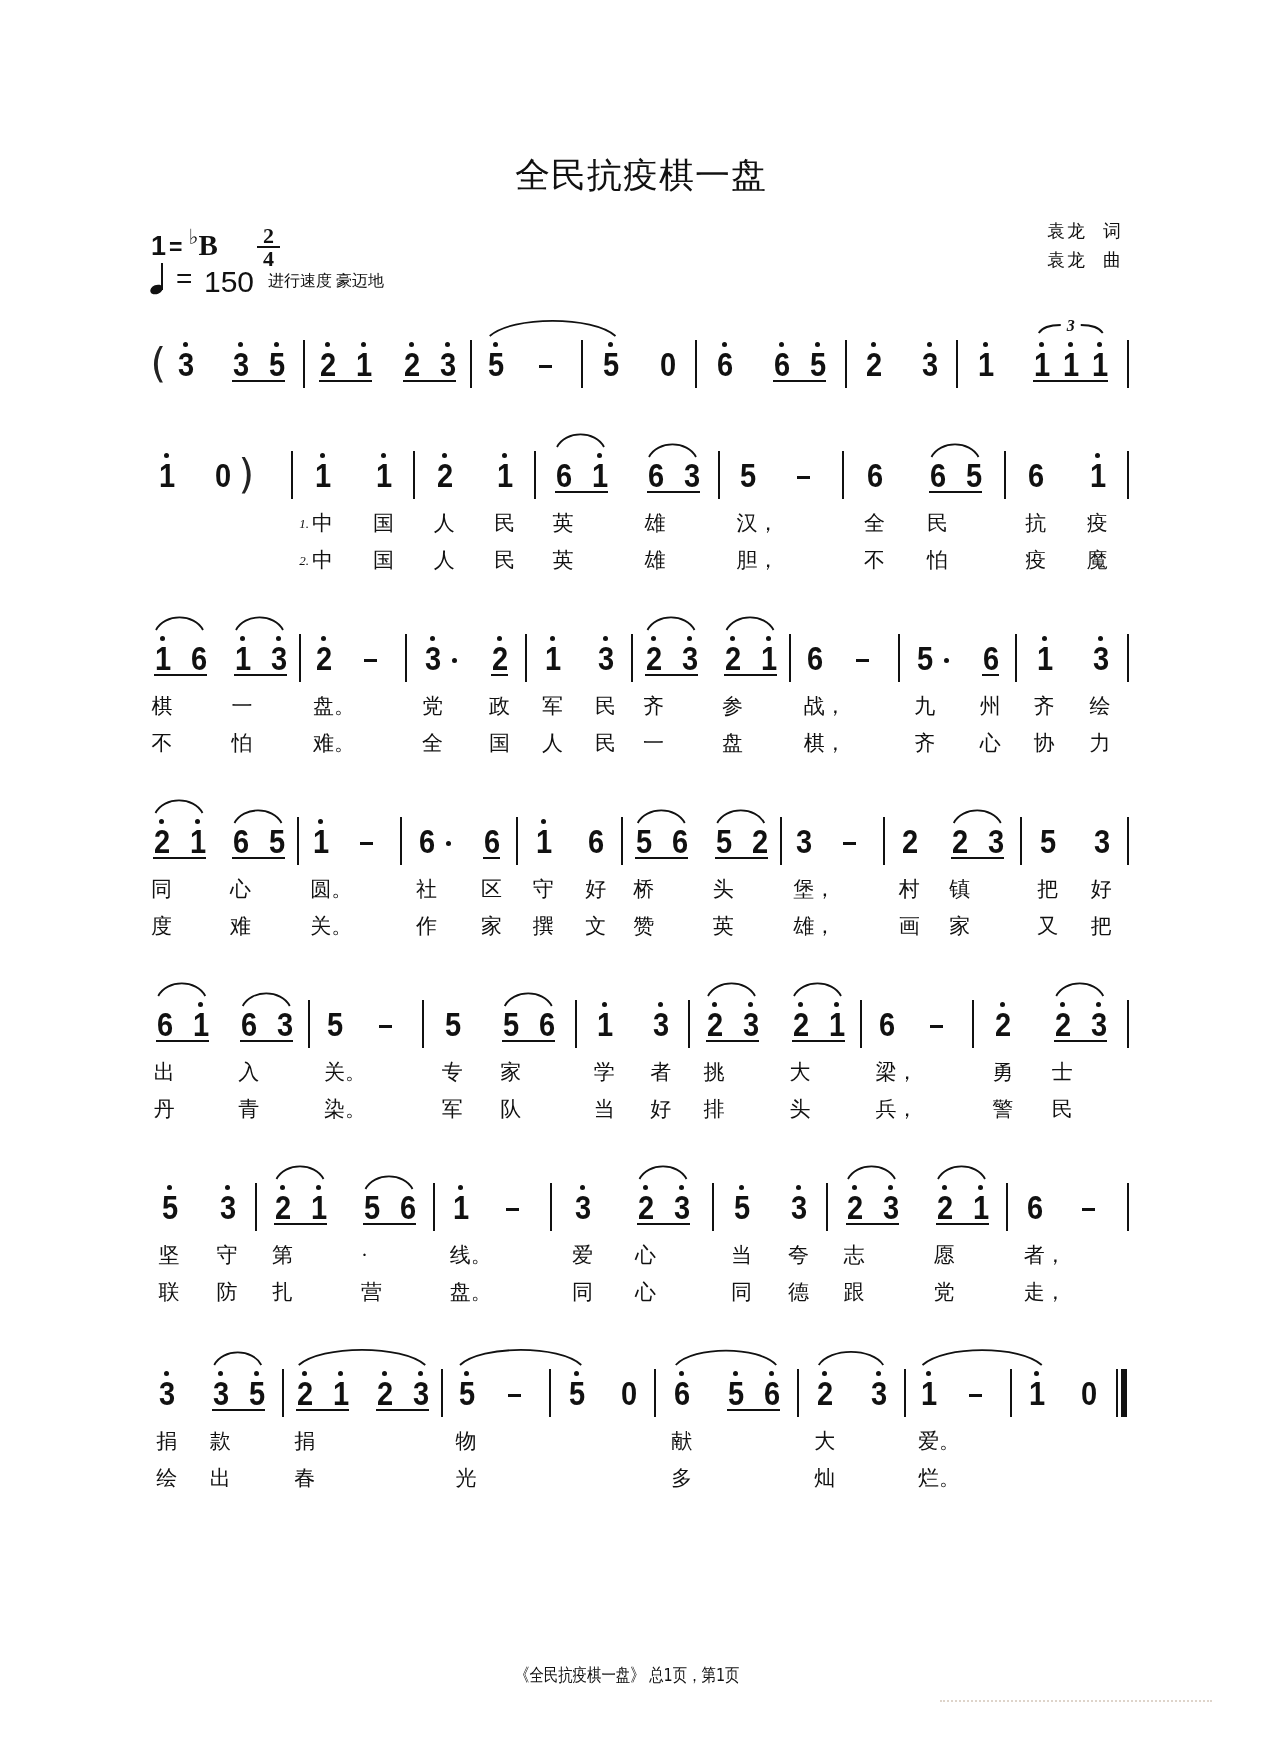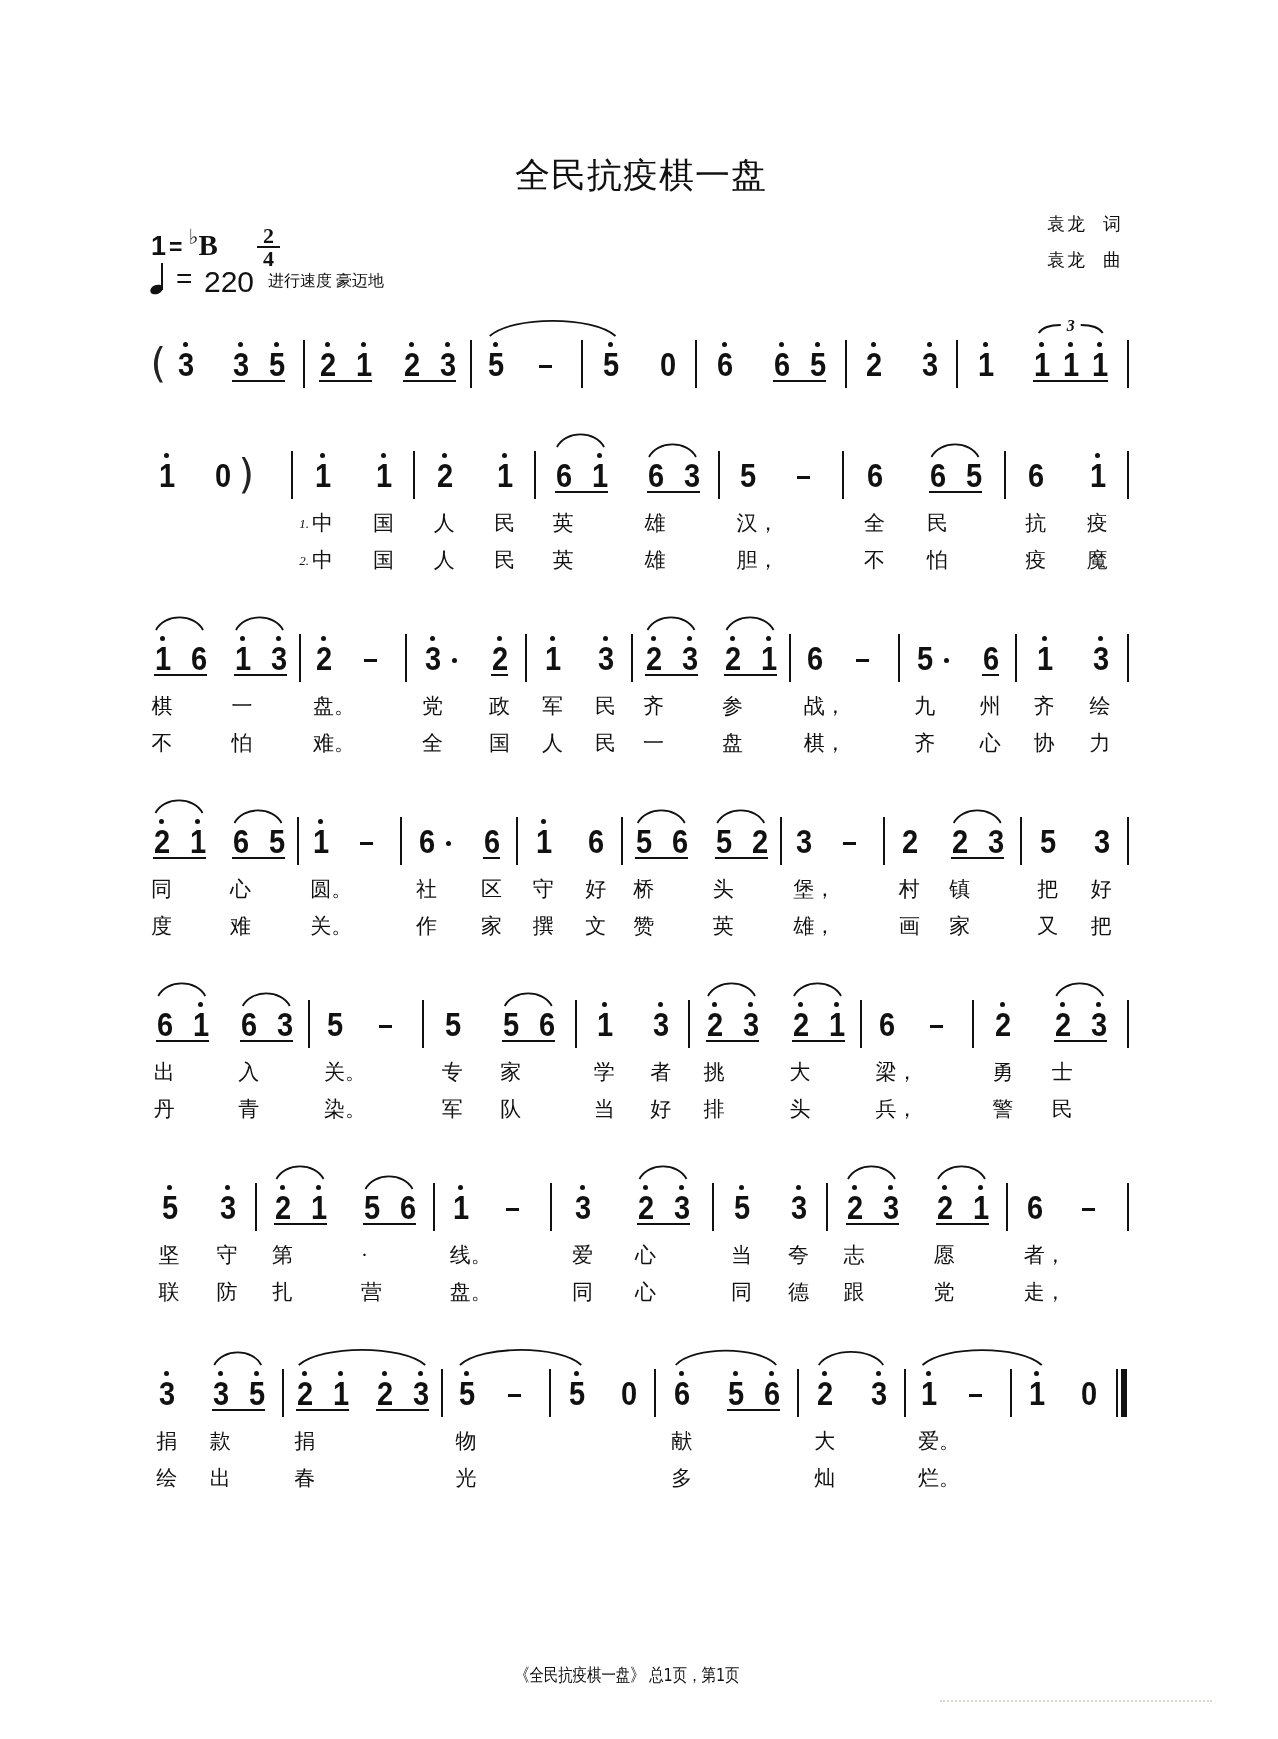--- a/index.html
+++ b/index.html
@@ -47,42 +47,42 @@
 
   .footer { position:absolute; left:515px; top:1664px; font:18px/22px "DejaVu Sans", sans-serif; white-space:nowrap; transform:scaleX(0.8); transform-origin:left top; }
   .watermark { position:absolute; left:940px; top:1700px; width:272px; height:0; border-top:2px dotted #c9b9a8; opacity:0.6; }
 </style>
 </head>
 <body>
 
 <div id="page">
   <div class="title">全民抗疫棋一盘</div>
 
-  <div class="credit" style="top:213px;text-align:center;">
+  <div class="credit" style="top:220px;text-align:center;">
     <span class="cr-name">袁龙</span><span class="cr-role">词</span>
   </div>
   <div class="credit" style="top:249px;">
     <span class="cr-name">袁龙</span><span class="cr-role">曲</span>
   </div>
 
   <div class="keysig">
     <span class="ks-do">1</span><span class="ks-eq">=</span><span class="ks-acc">♭</span><span class="ks-note">B</span>
   </div>
   <div class="timesig">
     <div>2</div>
     <div class="ts-line"></div>
     <div>4</div>
   </div>
 
   <div class="tempo-icon">
     <span class="stem"></span>
     <span class="head"></span>
   </div>
   <span class="tempo-eq">=</span>
-  <span class="tempo-bpm">220</span>
+  <span class="tempo-bpm">150</span>
   <span class="tempo-mark">进行速度 豪迈地</span>
 
   <div id="score">
       <div class="score-line">
         <div class="measure" style="left: 158px; width: 146px; top: 349px;">
           <div class="beat">
             <span class="note"><span class="digit">3</span><span class="hdot"></span><span class="paren open">(</span></span>
           </div>
           <div class="beat beamed">
             <span class="note"><span class="digit">3</span><span class="hdot"></span></span>

